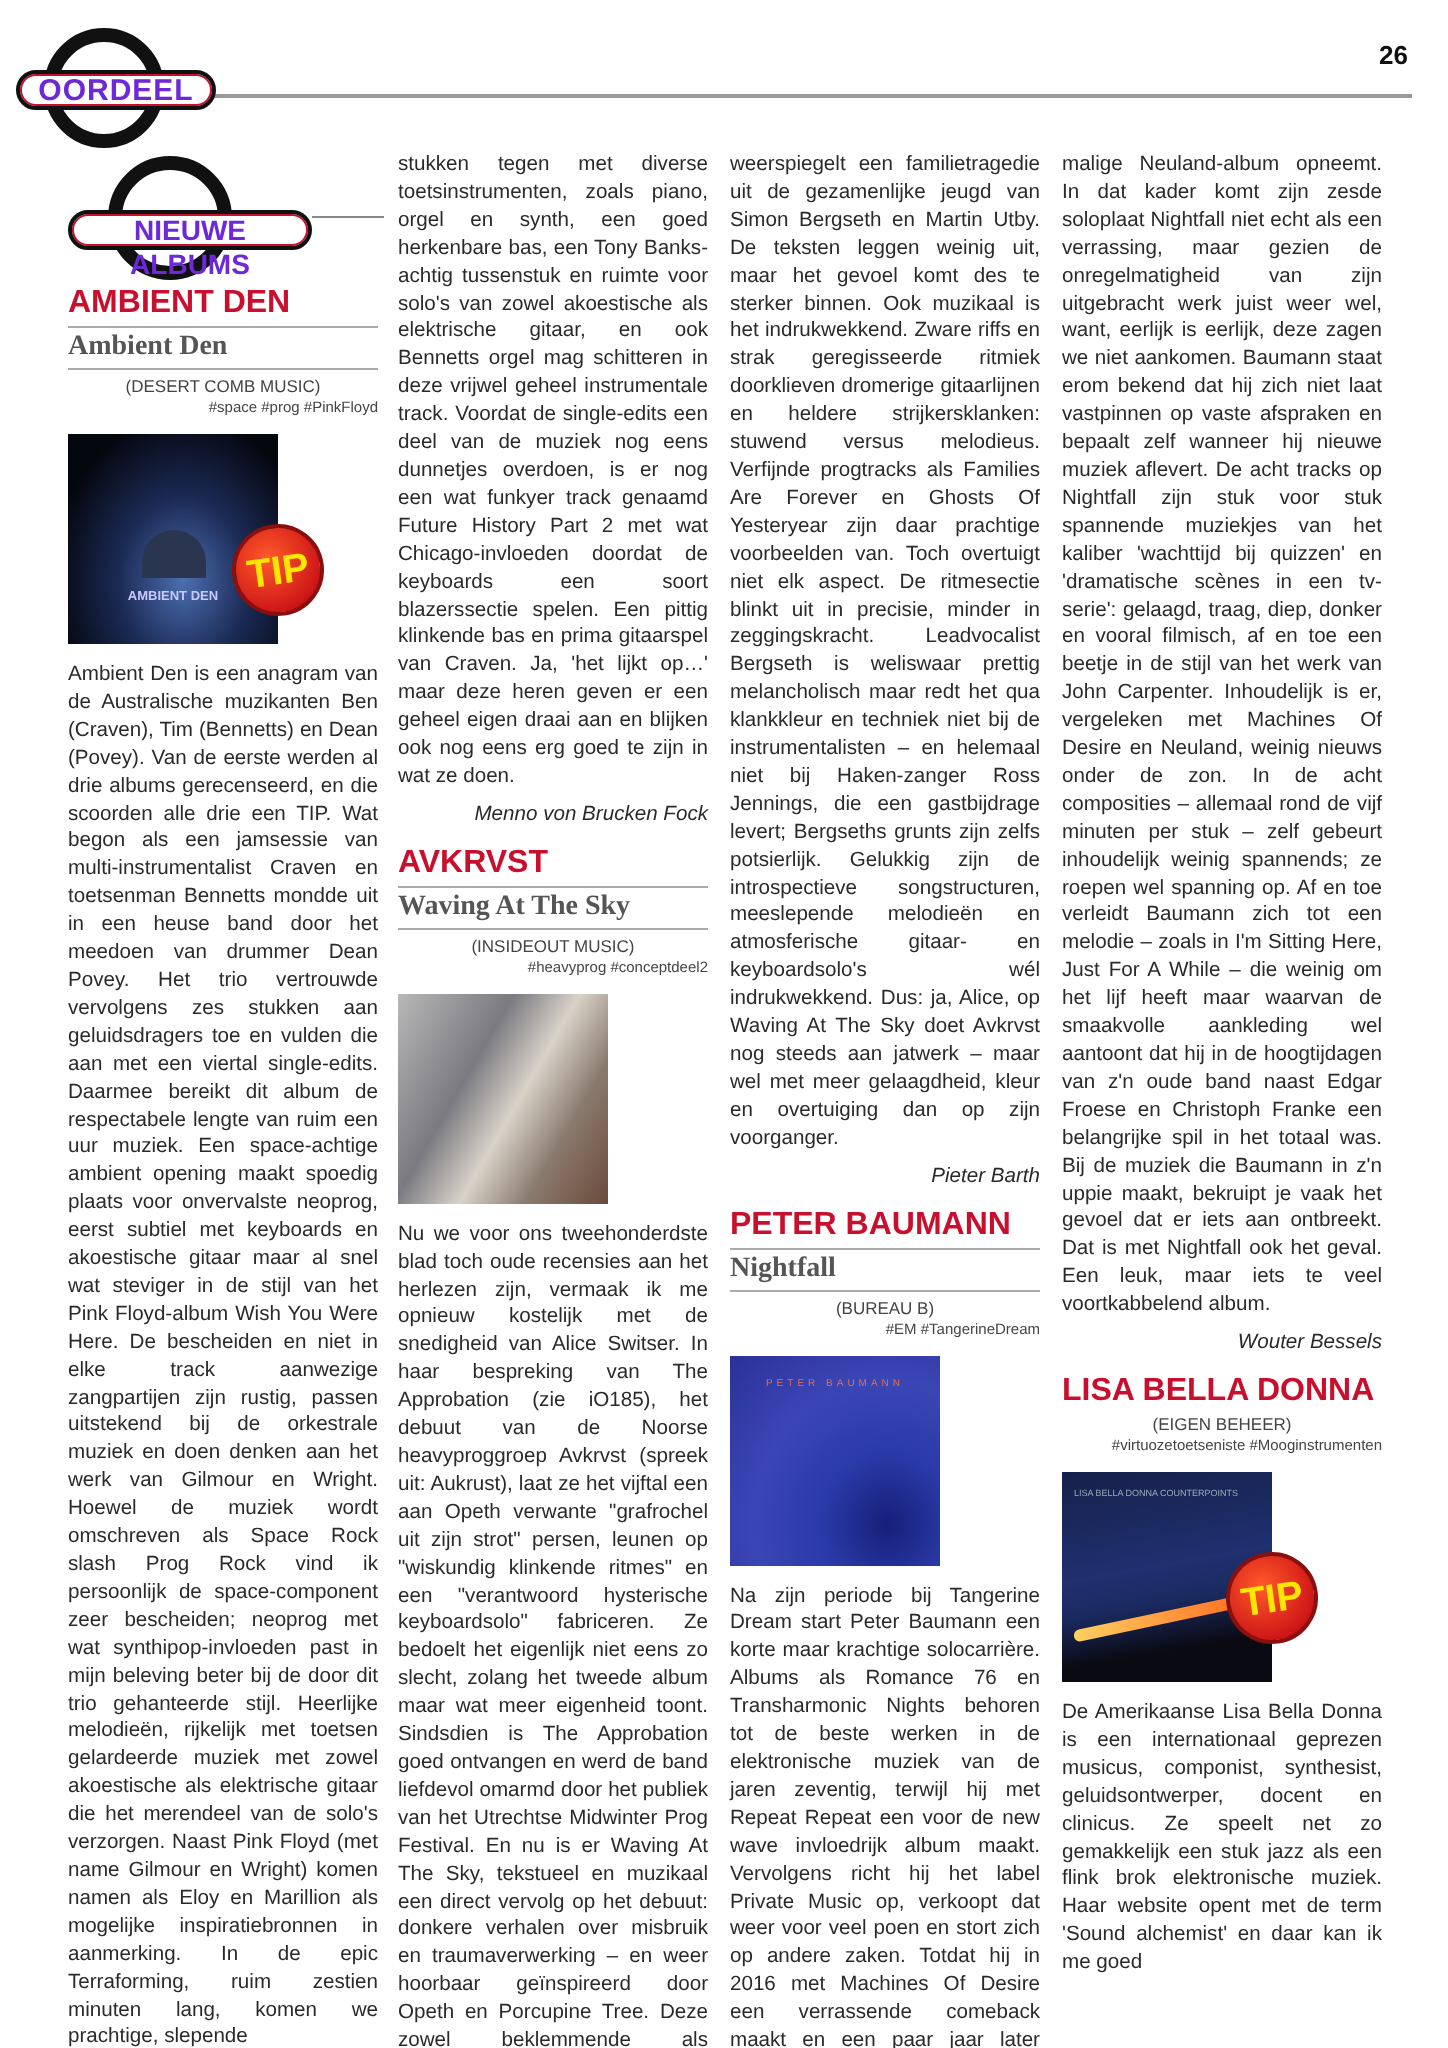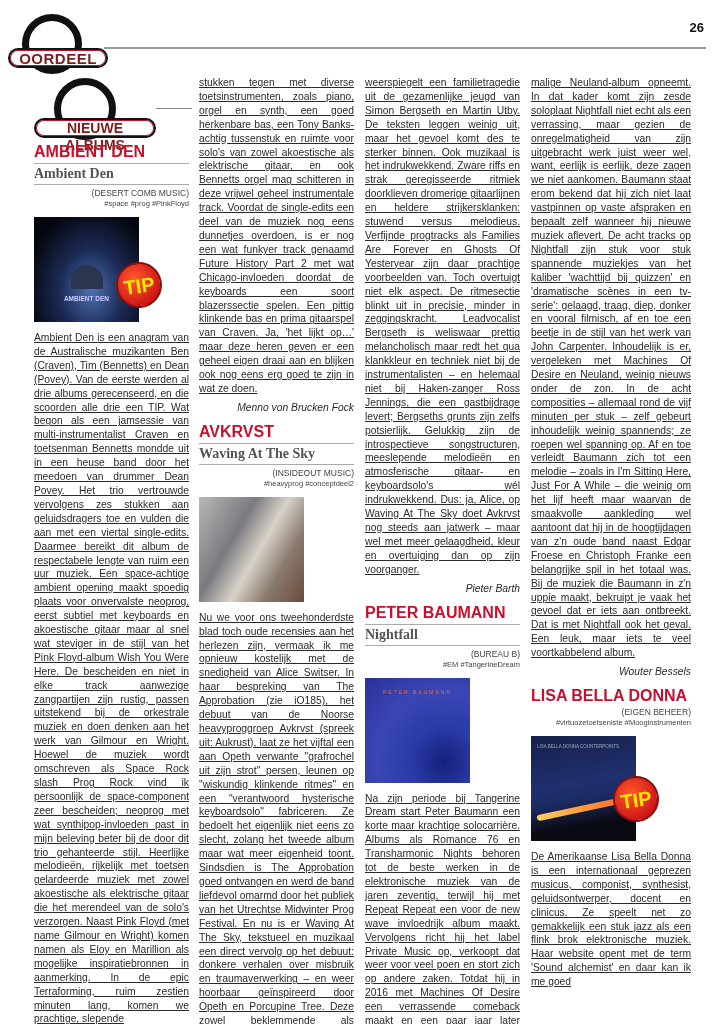--- a/index.html
+++ b/index.html
@@ -2,41 +2,41 @@
 <html><head>
 <meta charset="utf-8">
 <style>
   html, body { margin: 0; padding: 0; background: #ffffff; }
   body { width: 724px; height: 1024px; position: relative; overflow: hidden;
          font-family: "Liberation Sans", sans-serif; color: #2a2a2a; }
   .rule-top { position: absolute; left: 104px; top: 47px; width: 602px; height: 2px; background: #9a9a9a; }
   .page-num { position: absolute; right: 20px; top: 20px; font-weight: bold; font-size: 13px; color: #111; }
   .logo { position: absolute; }
   .logo .ring { position: absolute; border-radius: 50%; border: 7px solid #111; background: transparent; box-sizing: border-box; }
-  .logo .pill { position: absolute; background: #fff; border: 2px solid #111; border-radius: 14px; color: #7f1d1d;
-                font-weight: bold; text-align: center; box-sizing: border-box; box-shadow: inset 0 0 0 1px #c8102e; margin-top: 13px; }
+  .logo .pill { position: absolute; background: #fff; border: 2px solid #111; border-radius: 14px; color: #6d28d9;
+                font-weight: bold; text-align: center; box-sizing: border-box; box-shadow: inset 0 0 0 1px #c8102e; }
   .logo1 { left: 8px; top: 14px; }
   .logo1 .ring { left: 14px; top: 0px; width: 60px; height: 60px; }
   .logo1 .pill { left: 0; top: 21px; width: 100px; height: 20px; font-size: 15px; line-height: 17px; letter-spacing: 0.5px; }
   .logo2 { left: 34px; top: 78px; }
   .logo2 .ring { left: 20px; top: 0; width: 62px; height: 62px; }
   .logo2 .pill { left: 0; top: 27px; width: 122px; height: 20px; font-size: 14px; line-height: 17px; }
   .rule-sec { position: absolute; left: 156px; top: 108px; width: 36px; height: 1px; background: #888; }
 
   .col { position: absolute; font-size: 10.3px; line-height: 13.9px; text-align: justify; }
-  .col p { margin: 0; text-decoration: underline; }
+  .col p { margin: 0; }
   .c1 { left: 34px; top: 143px; width: 155px; }
   .c2 { left: 199px; top: 76px; width: 155px; }
   .c3 { left: 365px; top: 76px; width: 155px; }
   .c4 { left: 531px; top: 76px; width: 160px; }
 
   .artist { color: #c8102e; font-weight: bold; font-size: 16px; line-height: 18px; margin: 0 0 2px 0; text-align: left; }
   .album { font-family: "Liberation Serif", serif; font-weight: bold; color: #555; font-size: 14px; line-height: 18px;
            border-top: 1px solid #aaa; border-bottom: 1px solid #aaa; padding: 1px 0; margin-bottom: 3px; text-align: left; }
-  .label { font-size: 8.5px; line-height: 11px; color: #444; text-align: right; }
+  .label { font-size: 8.5px; line-height: 11px; color: #444; text-align: center; }
   .tags { font-size: 7.5px; line-height: 10px; color: #444; text-align: right; margin-bottom: 8px; }
   .cover-wrap { position: relative; height: 108px; margin-bottom: 6px; }
   .cover { position: absolute; left: 0; top: 0; width: 105px; height: 105px; }
   .cover-ambient { background: radial-gradient(ellipse at 55% 70%, #4c6fb0 0%, #1b2a55 40%, #05070f 80%); }
   .cover-ambient .dome { position: absolute; left: 37px; top: 48px; width: 32px; height: 24px; border-radius: 16px 16px 0 0; background: #2a3550; }
   .cover-ambient .t { position: absolute; left: 0; right: 0; bottom: 16px; text-align: center; font-size: 6.5px; color: #c9c9ff; font-weight: bold; }
   .cover-avkrvst { background: linear-gradient(120deg, #b8b8b8 0%, #7a7a80 35%, #d8d2c8 55%, #8a7a6e 75%, #6a4a3a 100%); }
   .cover-baumann { background: radial-gradient(ellipse at 75% 80%, #16207a 0%, #2a3aa8 30%, #3b46b5 60%, #2a3098 100%); }
   .cover-baumann .t { position: absolute; left: 0; right: 0; top: 8px; text-align: center; font-size: 5px; color: #e0704a; letter-spacing: 2px; }
   .cover-lisa { background: linear-gradient(170deg, #16204a 0%, #203070 45%, #1a2a60 60%, #0a0a12 80%); }

